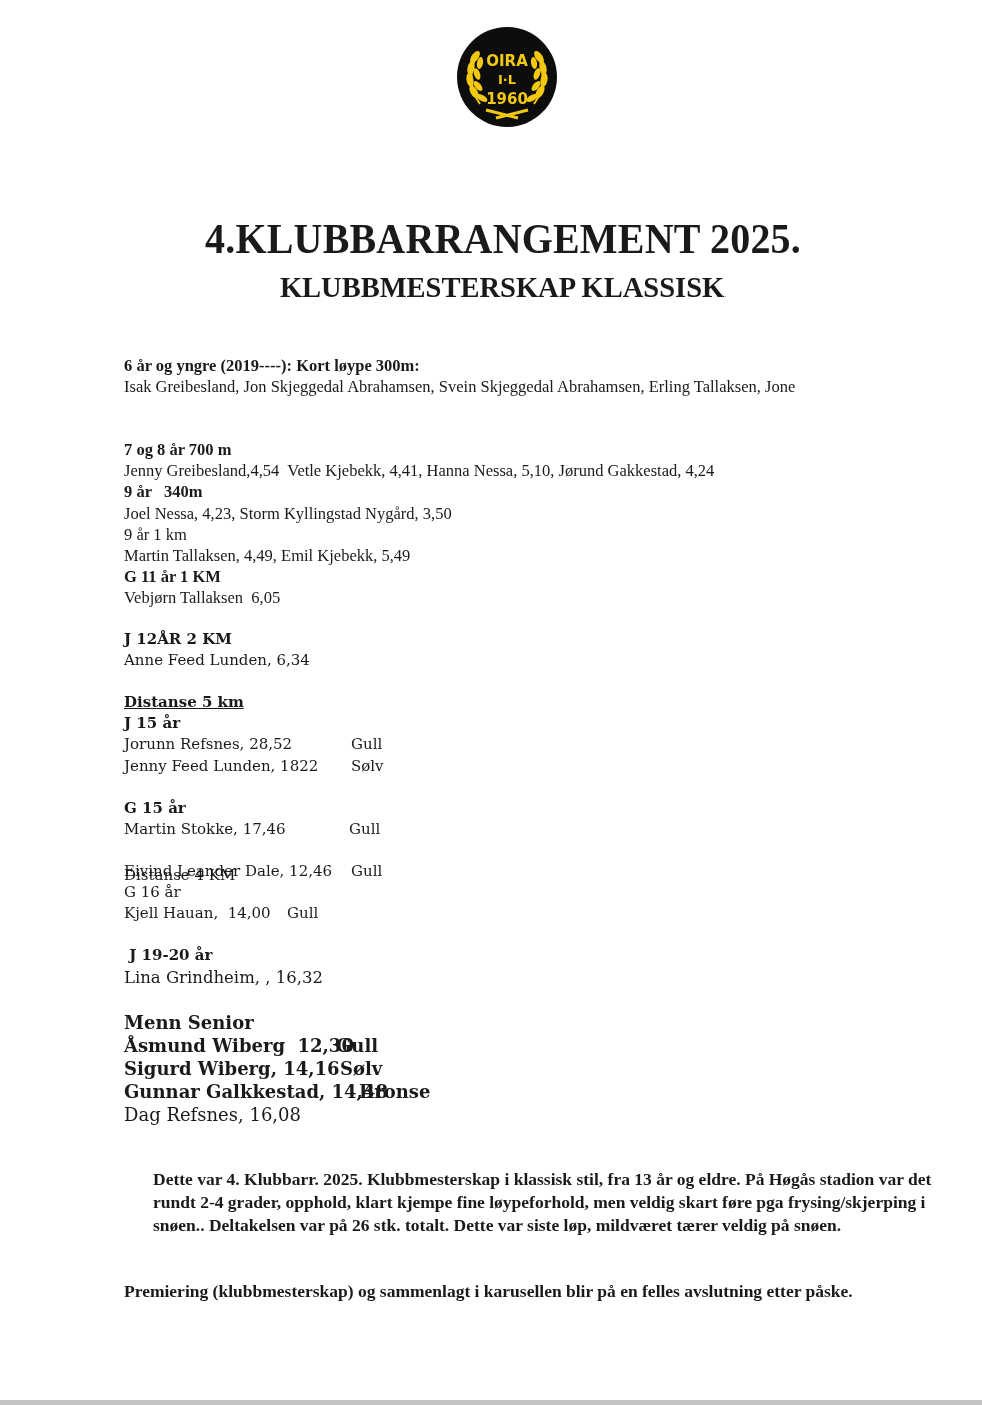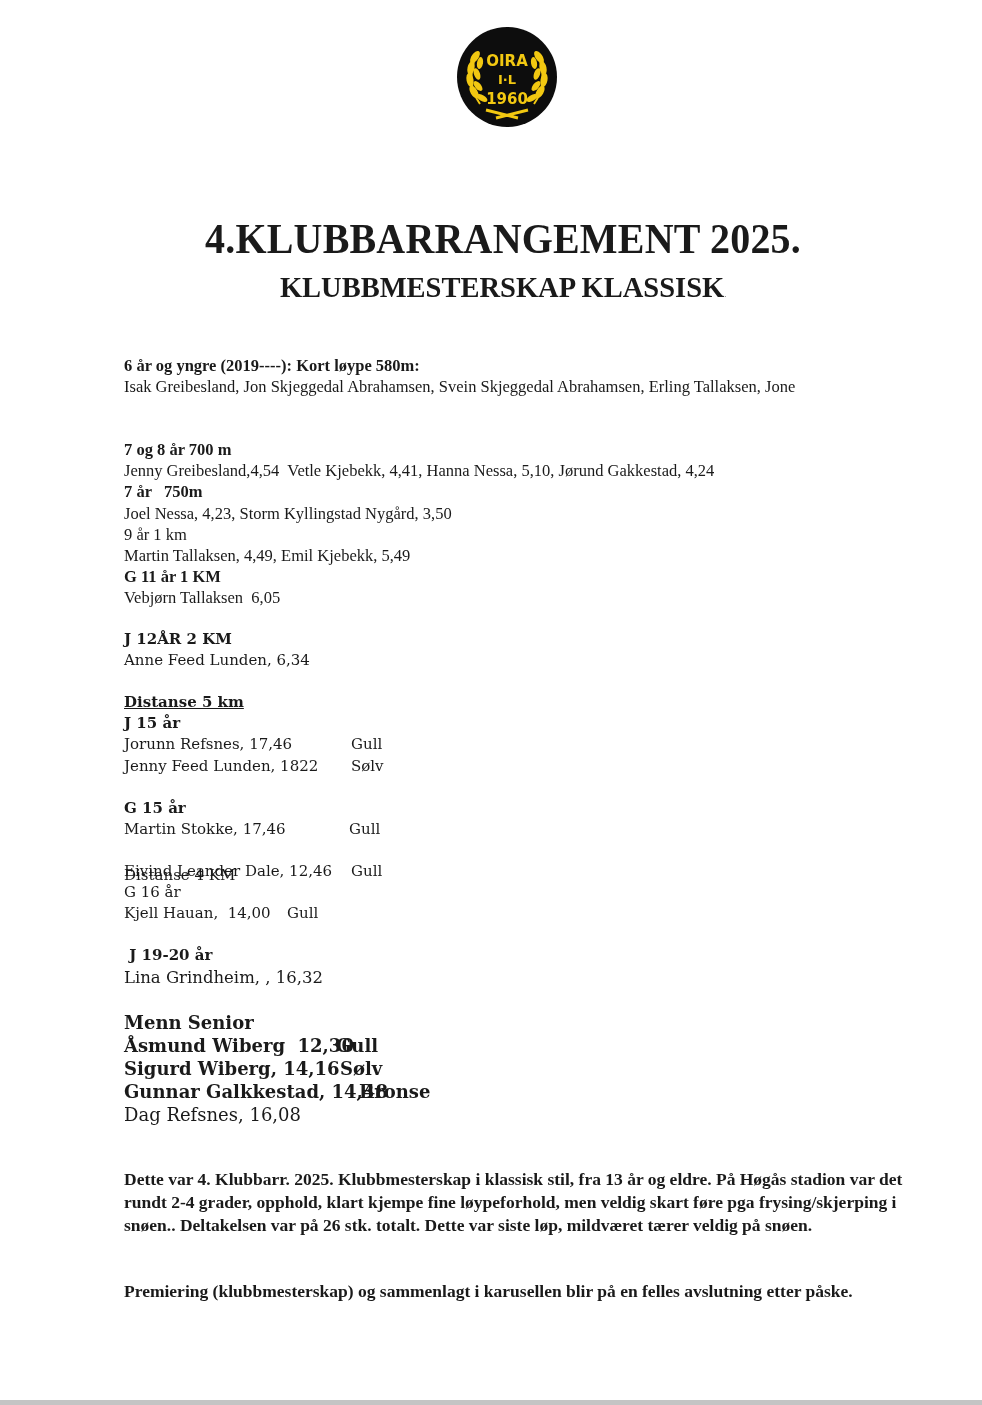--- a/index.html
+++ b/index.html
@@ -59,41 +59,41 @@
       <path d="M30 84 L62 92 M72 84 L40 92" stroke="#f2c811" stroke-width="3"></path>
     </g>
     <text x="51" y="40" text-anchor="middle" fill="#f2c811" font-family="DejaVu Sans, sans-serif" font-weight="bold" font-size="15" transform="rotate(0 51 40)">OIRA</text>
     <text x="51" y="58" text-anchor="middle" fill="#f2c811" font-family="DejaVu Sans, sans-serif" font-weight="bold" font-size="13">I·L</text>
     <text x="51" y="78" text-anchor="middle" fill="#f2c811" font-family="DejaVu Sans, sans-serif" font-weight="bold" font-size="15">1960</text>
   </svg>
 
   <h1 class="title title-main">4.KLUBBARRANGEMENT 2025.</h1>
   <h2 class="title title-sub"><span>KLUBBMESTERSKAP KLASSISK</span><span class="dot">.</span></h2>
 
-  <div class="line b" style="top:355px;">6 år og yngre (2019----): Kort løype 580m:</div>
+  <div class="line b" style="top:355px;">6 år og yngre (2019----): Kort løype 300m:</div>
   <div class="line" style="top:376px;">Isak Greibesland, Jon Skjeggedal Abrahamsen, Svein Skjeggedal Abrahamsen, Erling Tallaksen, Jone</div>
 
   <div class="line b" style="top:439px;">7 og 8 år 700 m</div>
   <div class="line" style="top:460px;">Jenny Greibesland,4,54  Vetle Kjebekk, 4,41, Hanna Nessa, 5,10, Jørund Gakkestad, 4,24</div>
 
-  <div class="line b" style="top:481px;">7 år   750m</div>
+  <div class="line b" style="top:481px;">9 år   340m</div>
   <div class="line" style="top:503px;">Joel Nessa, 4,23, Storm Kyllingstad Nygård, 3,50</div>
 
   <div class="line" style="top:524px;">9 år 1 km</div>
   <div class="line" style="top:545px;">Martin Tallaksen, 4,49, Emil Kjebekk, 5,49</div>
 
   <div class="line b" style="top:566px;">G 11 år 1 KM</div>
   <div class="line" style="top:587px;">Vebjørn Tallaksen  6,05</div>
 
   <div class="line b serif2" style="top:629px;">J 12ÅR 2 KM</div>
   <div class="line serif2" style="top:650px;">Anne Feed Lunden, 6,34</div>
 
   <div class="line b u serif2" style="top:692px;">Distanse 5 km</div>
   <div class="line b serif2" style="top:713px;">J 15 år</div>
-  <div class="line serif2" style="top:734px;">Jorunn Refsnes, 17,46</div>
+  <div class="line serif2" style="top:734px;">Jorunn Refsnes, 28,52</div>
   <div class="medal" style="left:339px; top:734px;">Gull</div>
   <div class="line serif2" style="top:756px;">Jenny Feed Lunden, 1822</div>
   <div class="medal" style="left:339px; top:756px;">Sølv</div>
 
   <div class="line b serif2" style="top:798px;">G 15 år</div>
   <div class="line serif2" style="top:819px;">Martin Stokke, 17,46</div>
   <div class="medal" style="left:337px; top:819px;">Gull</div>
   <div class="line serif2" style="top:840px;margin-top:25px;">Distanse 4 KM</div>
   <div class="line serif2" style="top:861px;">Eivind Leander Dale, 12,46</div>
   <div class="medal" style="left:339px; top:861px;">Gull</div>
@@ -106,16 +106,16 @@
 
   <div class="line b serif2 big" style="top:1011px; line-height:23px;">Menn Senior</div>
   <div class="line b serif2 big" style="top:1034px; line-height:23px;">Åsmund Wiberg  12,30</div>
   <div class="medal b big" style="left:324px; top:1034px; font-weight:bold; font-size:18px; line-height:23px;">Gull</div>
   <div class="line b serif2 big" style="top:1057px; line-height:23px;">Sigurd Wiberg, 14,16</div>
   <div class="medal b big" style="left:328px; top:1057px; font-weight:bold; font-size:18px; line-height:23px;">Sølv</div>
   <div class="line b serif2 big" style="top:1080px; line-height:23px;">Gunnar Galkkestad, 14,48</div>
   <div class="medal b big" style="left:347px; top:1080px; font-weight:bold; font-size:18px; line-height:23px;">Bronse</div>
   <div class="line serif2 big" style="top:1103px; line-height:23px; font-weight:normal;">Dag Refsnes, 16,08</div>
 
-  <p class="para" style="top:1168px;">Dette var 4. Klubbarr. 2025. Klubbmesterskap i klassisk stil, fra 13 år og eldre.  På Høgås stadion var det rundt  2-4 grader, opphold, klart   kjempe fine løypeforhold, men veldig skart føre pga frysing/skjerping i snøen.. Deltakelsen var på 26 stk. totalt. Dette var siste løp, mildværet tærer veldig på snøen.</p>
+  <p class="para" style="top:1168px;margin-left:29px;">Dette var 4. Klubbarr. 2025. Klubbmesterskap i klassisk stil, fra 13 år og eldre.  På Høgås stadion var det rundt  2-4 grader, opphold, klart   kjempe fine løypeforhold, men veldig skart føre pga frysing/skjerping i snøen.. Deltakelsen var på 26 stk. totalt. Dette var siste løp, mildværet tærer veldig på snøen.</p>
   <p class="para" style="top:1280px;">Premiering (klubbmesterskap) og sammenlagt i karusellen blir på en felles avslutning etter påske.</p>
 </div>
 <div class="bottom-bar"></div>
 
 </body></html>

